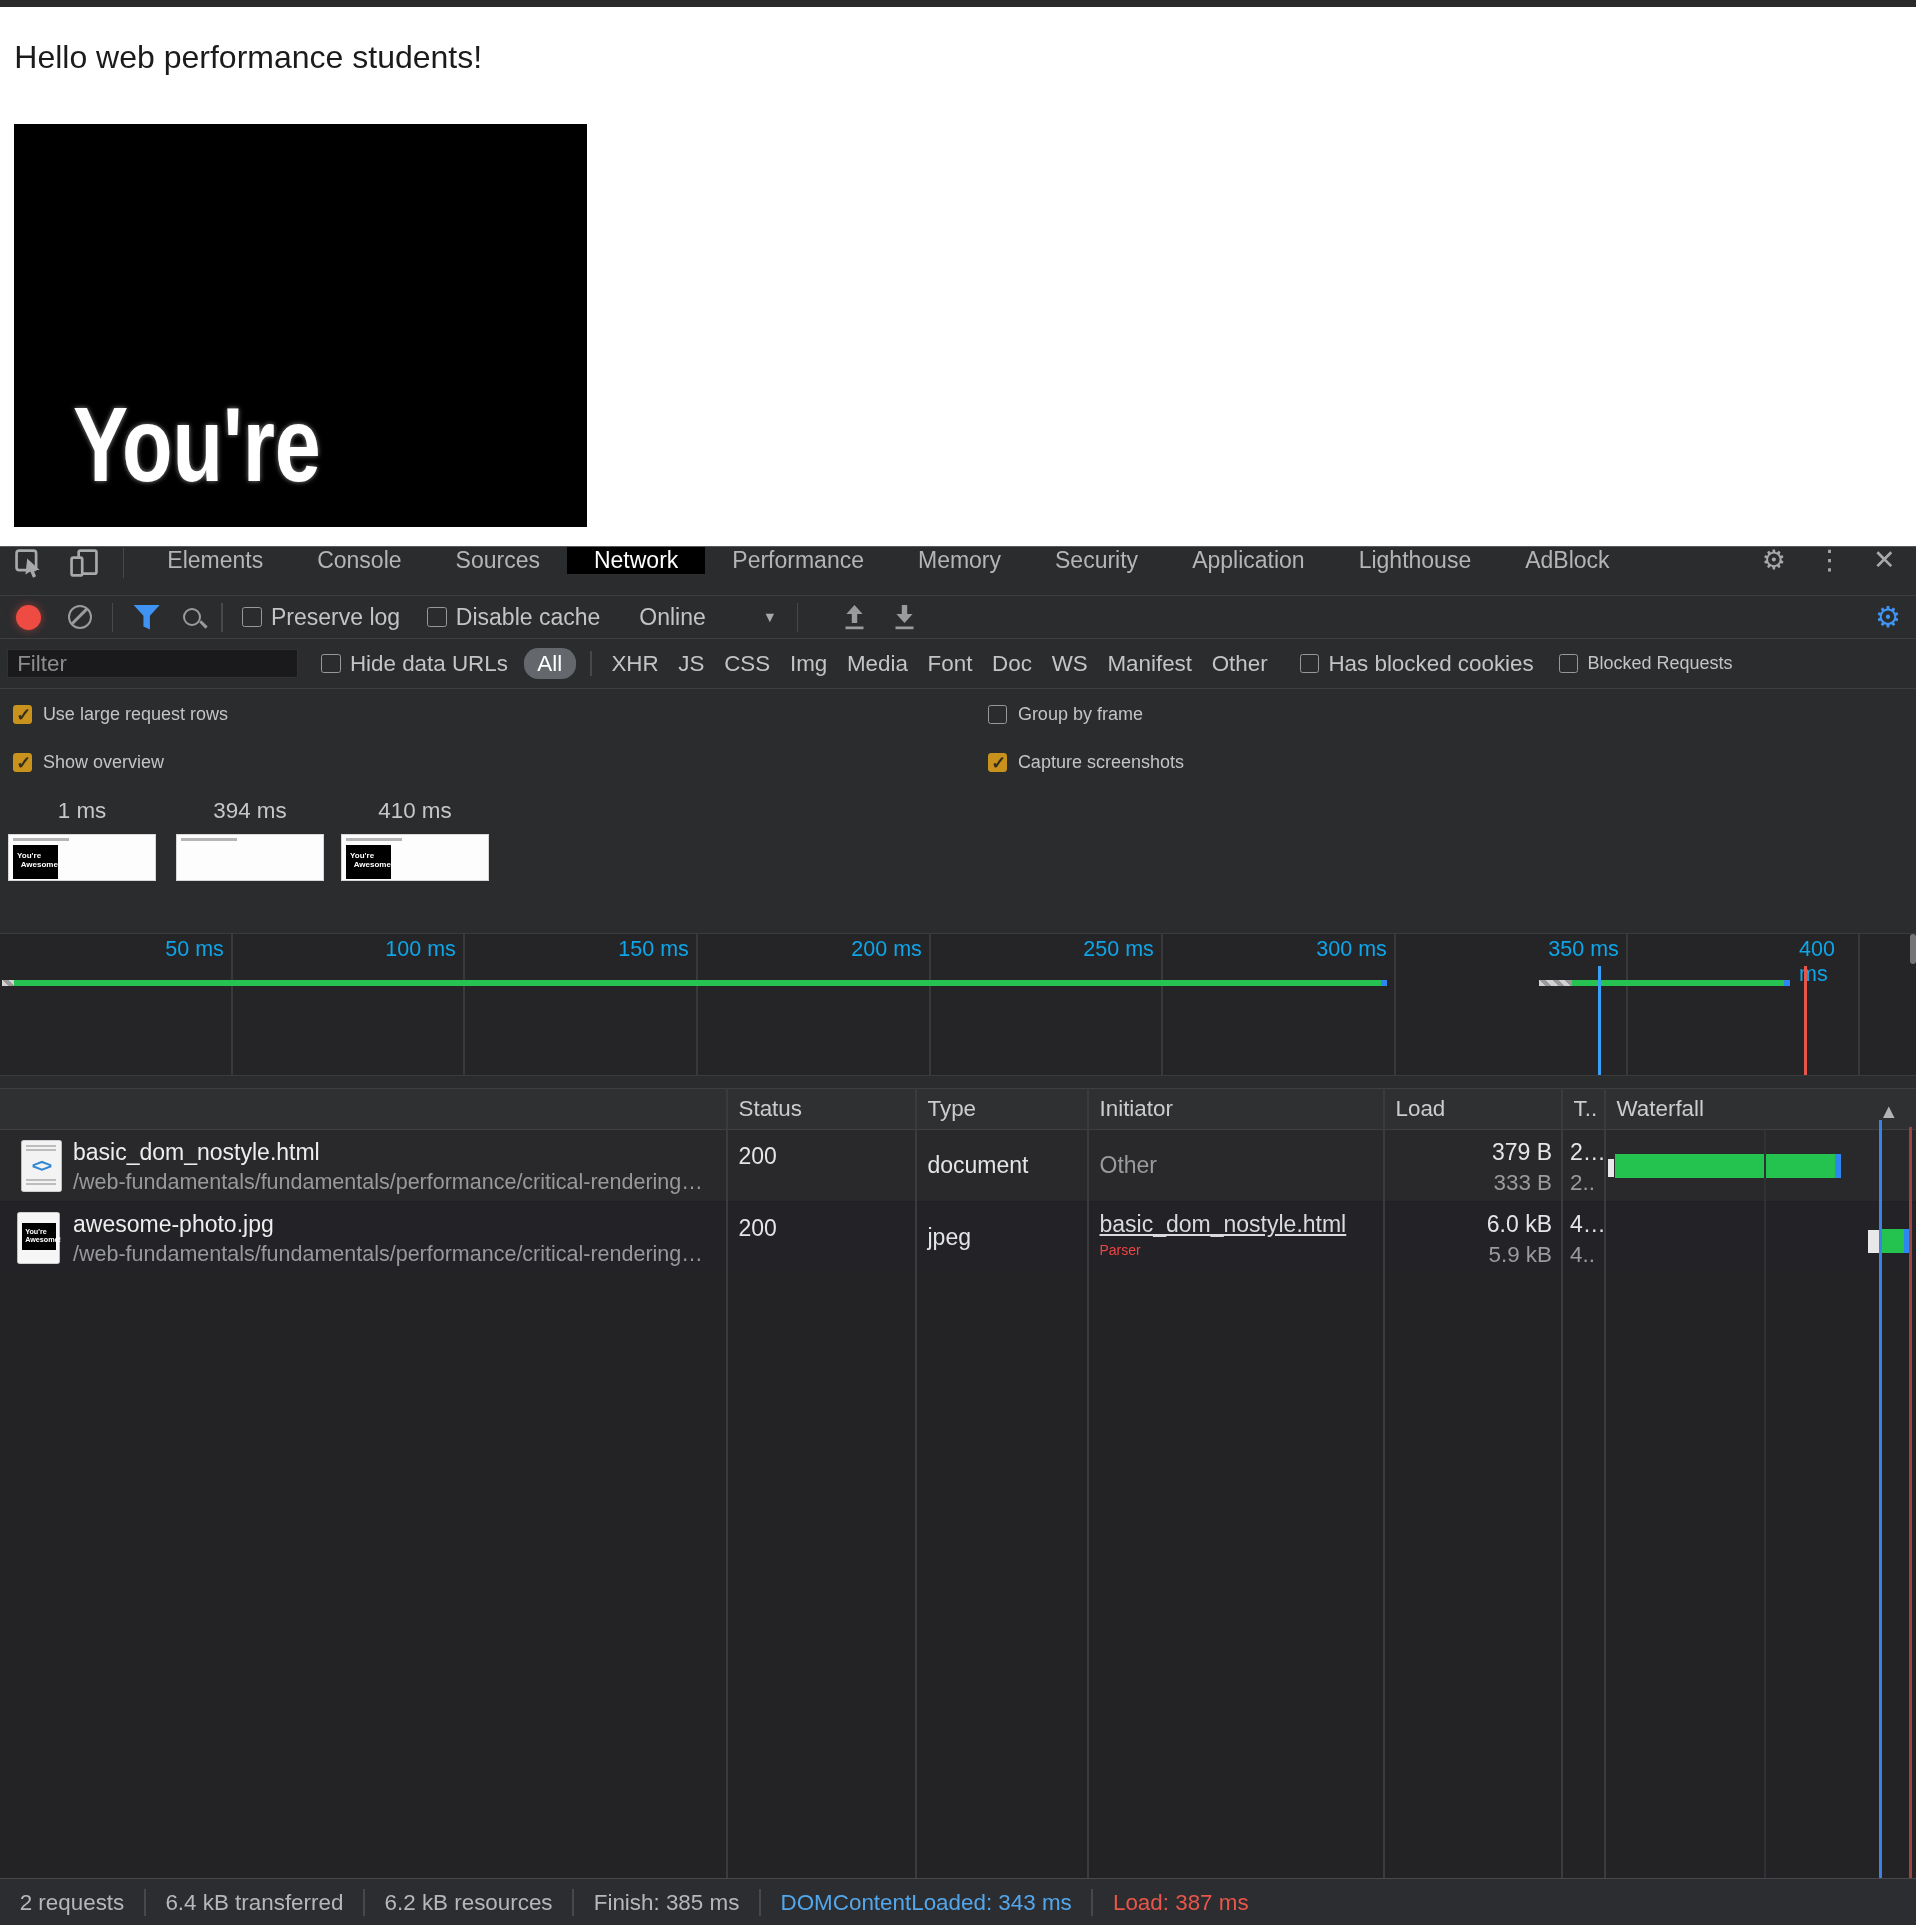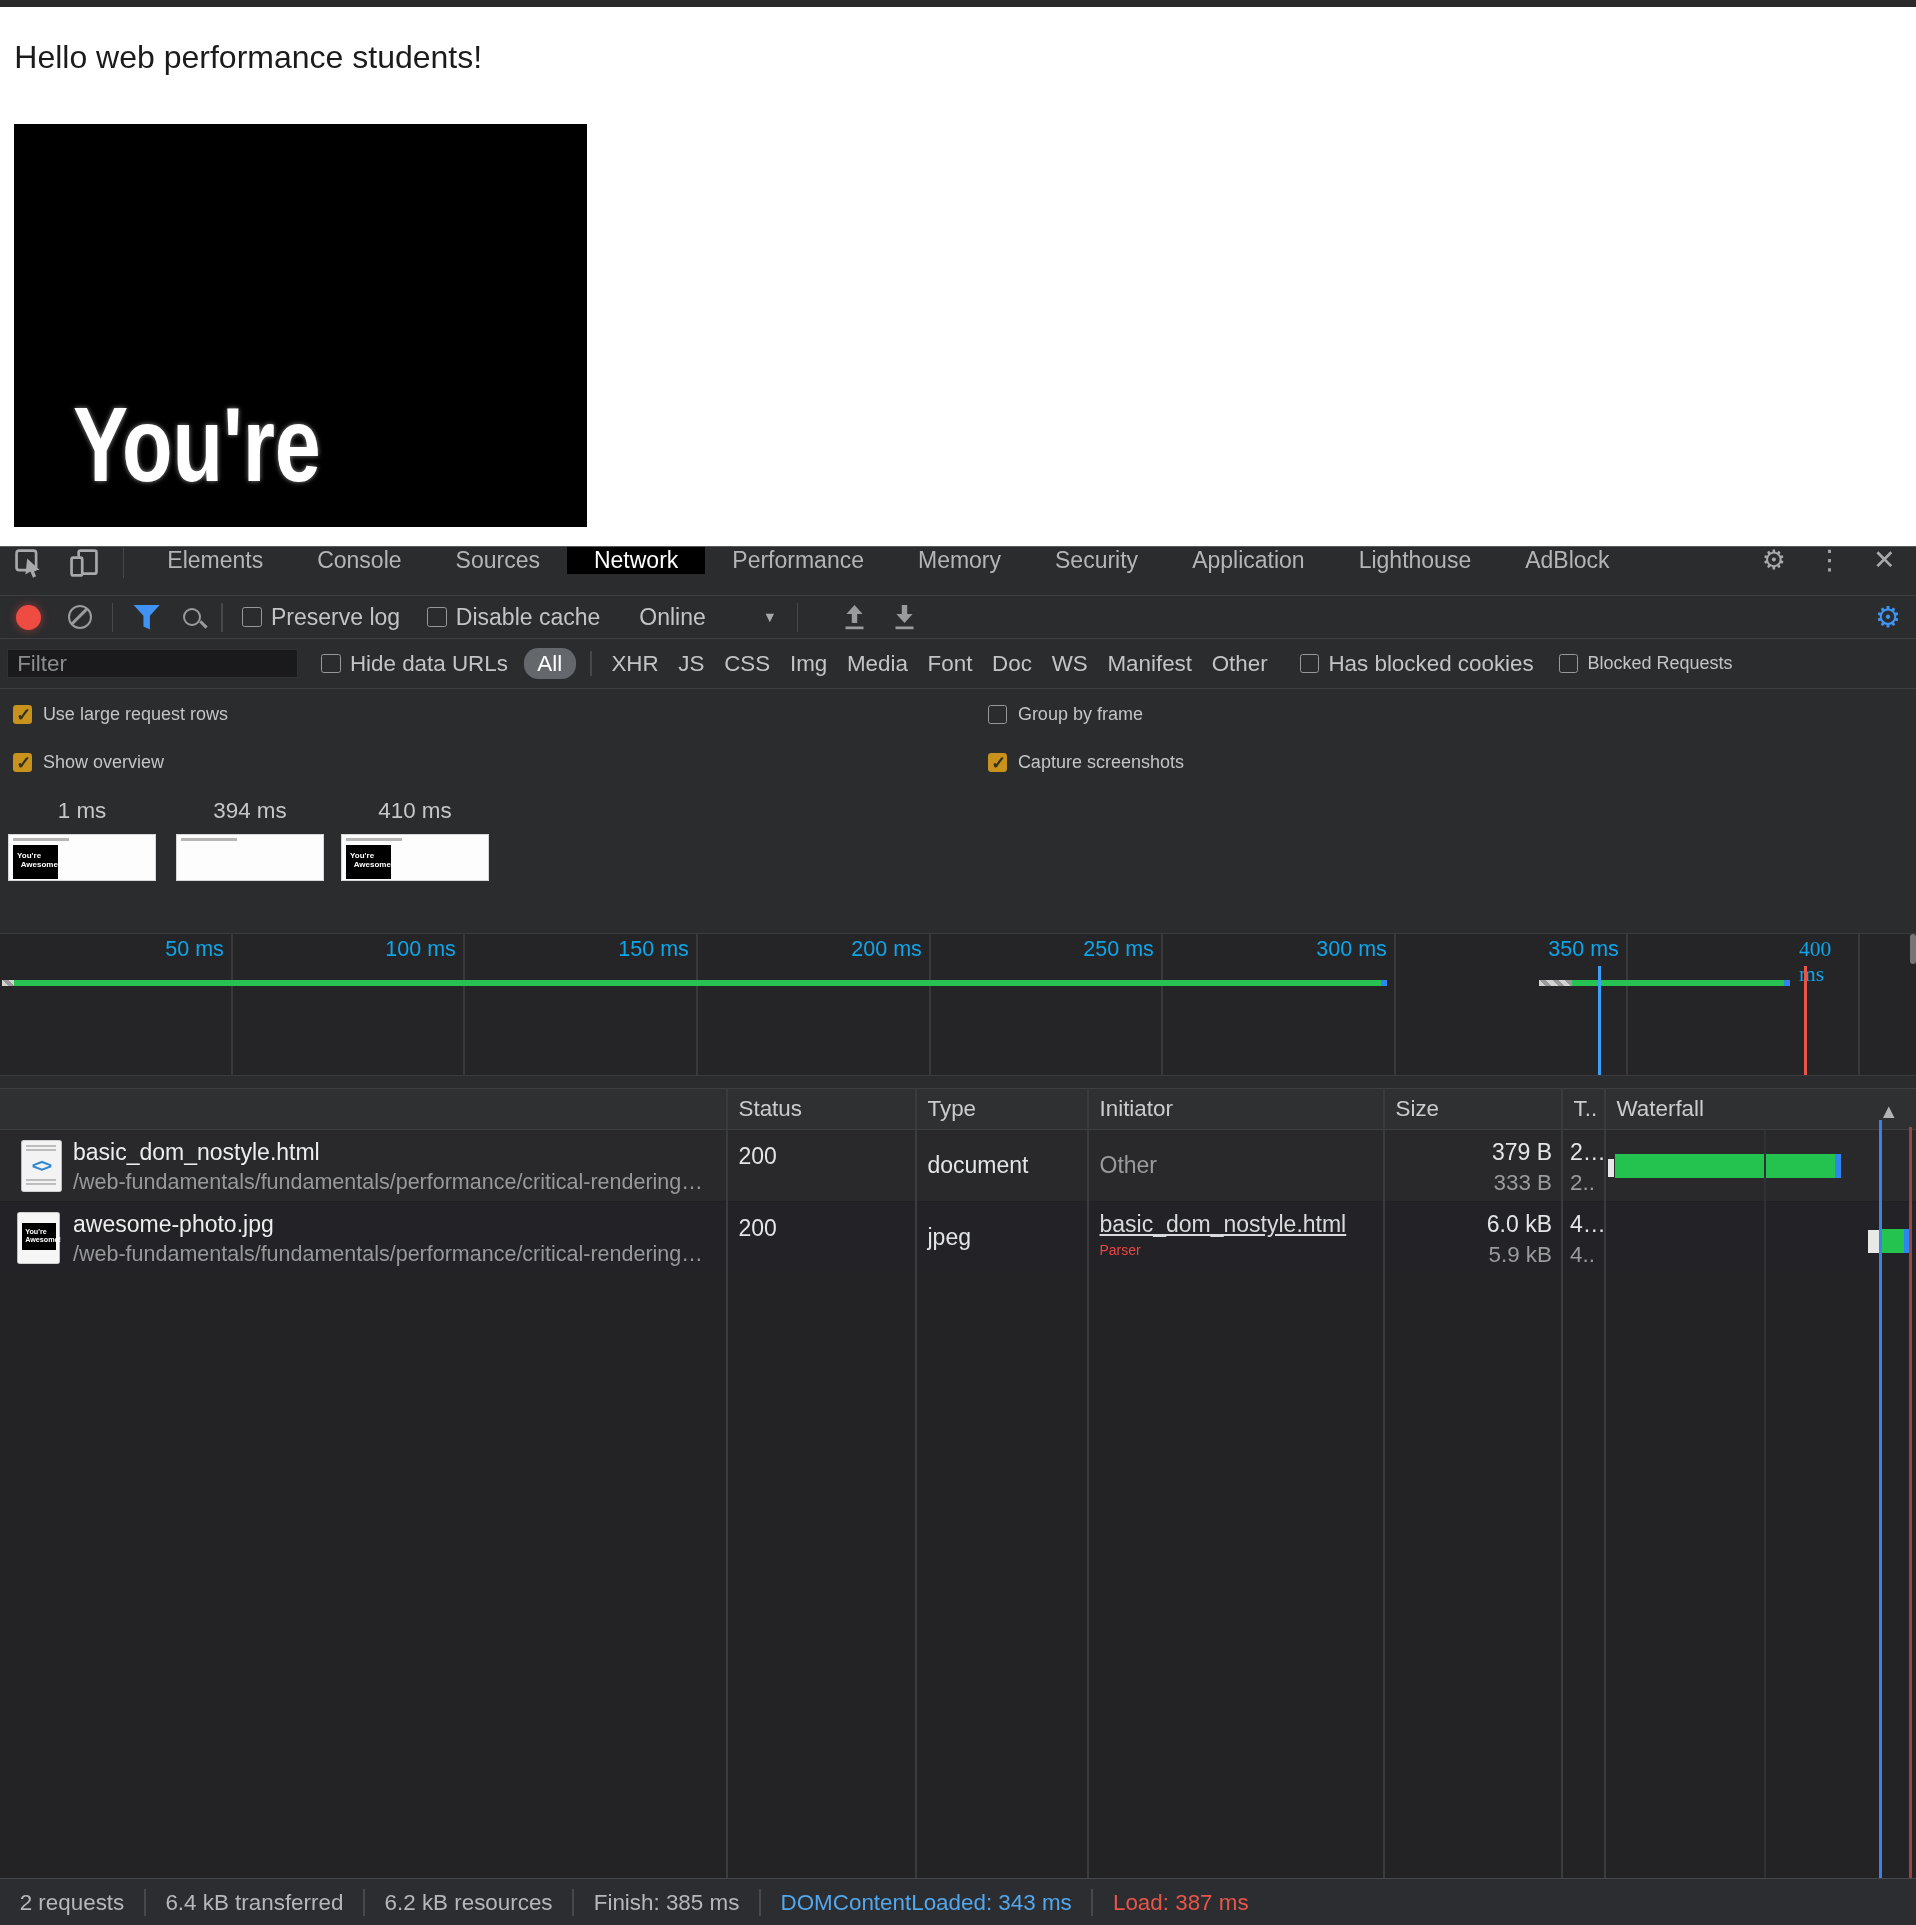--- a/index.html
+++ b/index.html
@@ -308,36 +308,36 @@
       <div class="ov-grid" style="left:1394px;"></div>
       <div class="ov-grid" style="left:1626px;"></div>
       <div class="ov-grid" style="left:1858px;"></div>
       <div class="ov-tick" style="left:231px;">50 ms</div>
       <div class="ov-tick" style="left:463px;">100 ms</div>
       <div class="ov-tick" style="left:696px;">150 ms</div>
       <div class="ov-tick" style="left:929px;">200 ms</div>
       <div class="ov-tick" style="left:1161px;">250 ms</div>
       <div class="ov-tick" style="left:1394px;">300 ms</div>
       <div class="ov-tick" style="left:1626px;">350 ms</div>
-      <div class="ov-tick" style="left:1858px;font-family:Liberation Serif, serif;">400 ms</div>
+      <div class="ov-tick" style="left:1858px;">400 ms</div>
 
       <div class="ov-seg-gray" style="left:1.8px; width:12.5px;"></div>
       <div class="ov-seg-green" style="left:14.3px; width:1373px;"></div>
       <div class="ov-seg-gray" style="left:1539px; width:33px;"></div>
       <div class="ov-seg-green" style="left:1572px; width:218px;"></div>
       <div class="ov-line-blue" style="left:1598px;"></div>
       <div class="ov-line-red" style="left:1804px;"></div>
       <div class="ov-scroll"></div>
     </div>
 
     <div class="table-header">
       <div class="th" style="left:726px; width:189px;">Status</div>
       <div class="th" style="left:915px; width:172px;">Type</div>
       <div class="th" style="left:1087px; width:296px;">Initiator</div>
-      <div class="th" style="left:1383px; width:178px;">Size</div>
+      <div class="th" style="left:1383px; width:178px;">Load</div>
       <div class="th" style="left:1561px; width:43px;">T..</div>
       <div class="th" style="left:1604px; width:269px;">Waterfall</div>
       <div class="sort-arrow">▲</div>
     </div>
 
     <div class="nrow r1">
       <div class="cell name-cell">
         <div class="file-icon">
           <div class="lines-top"></div>
           <div class="code">&lt;&gt;</div>

